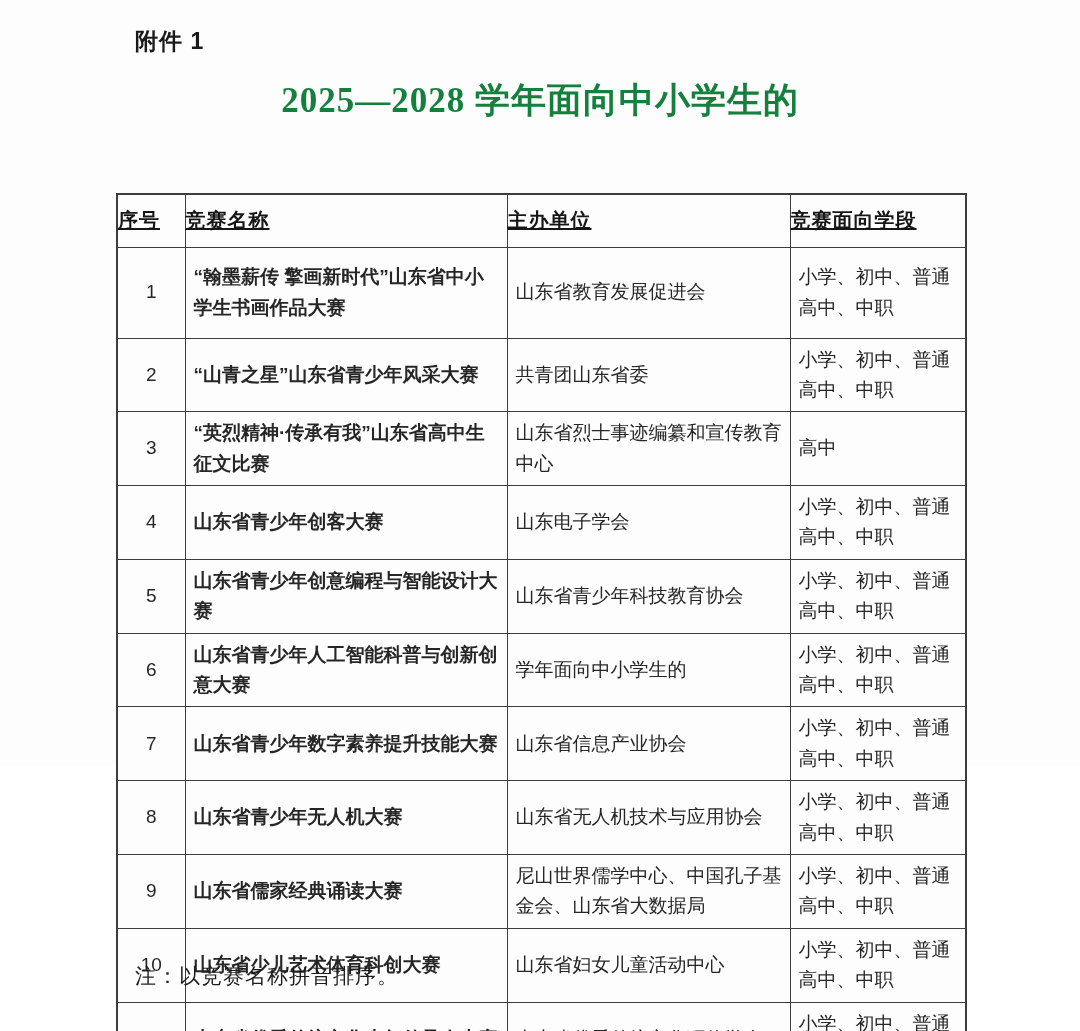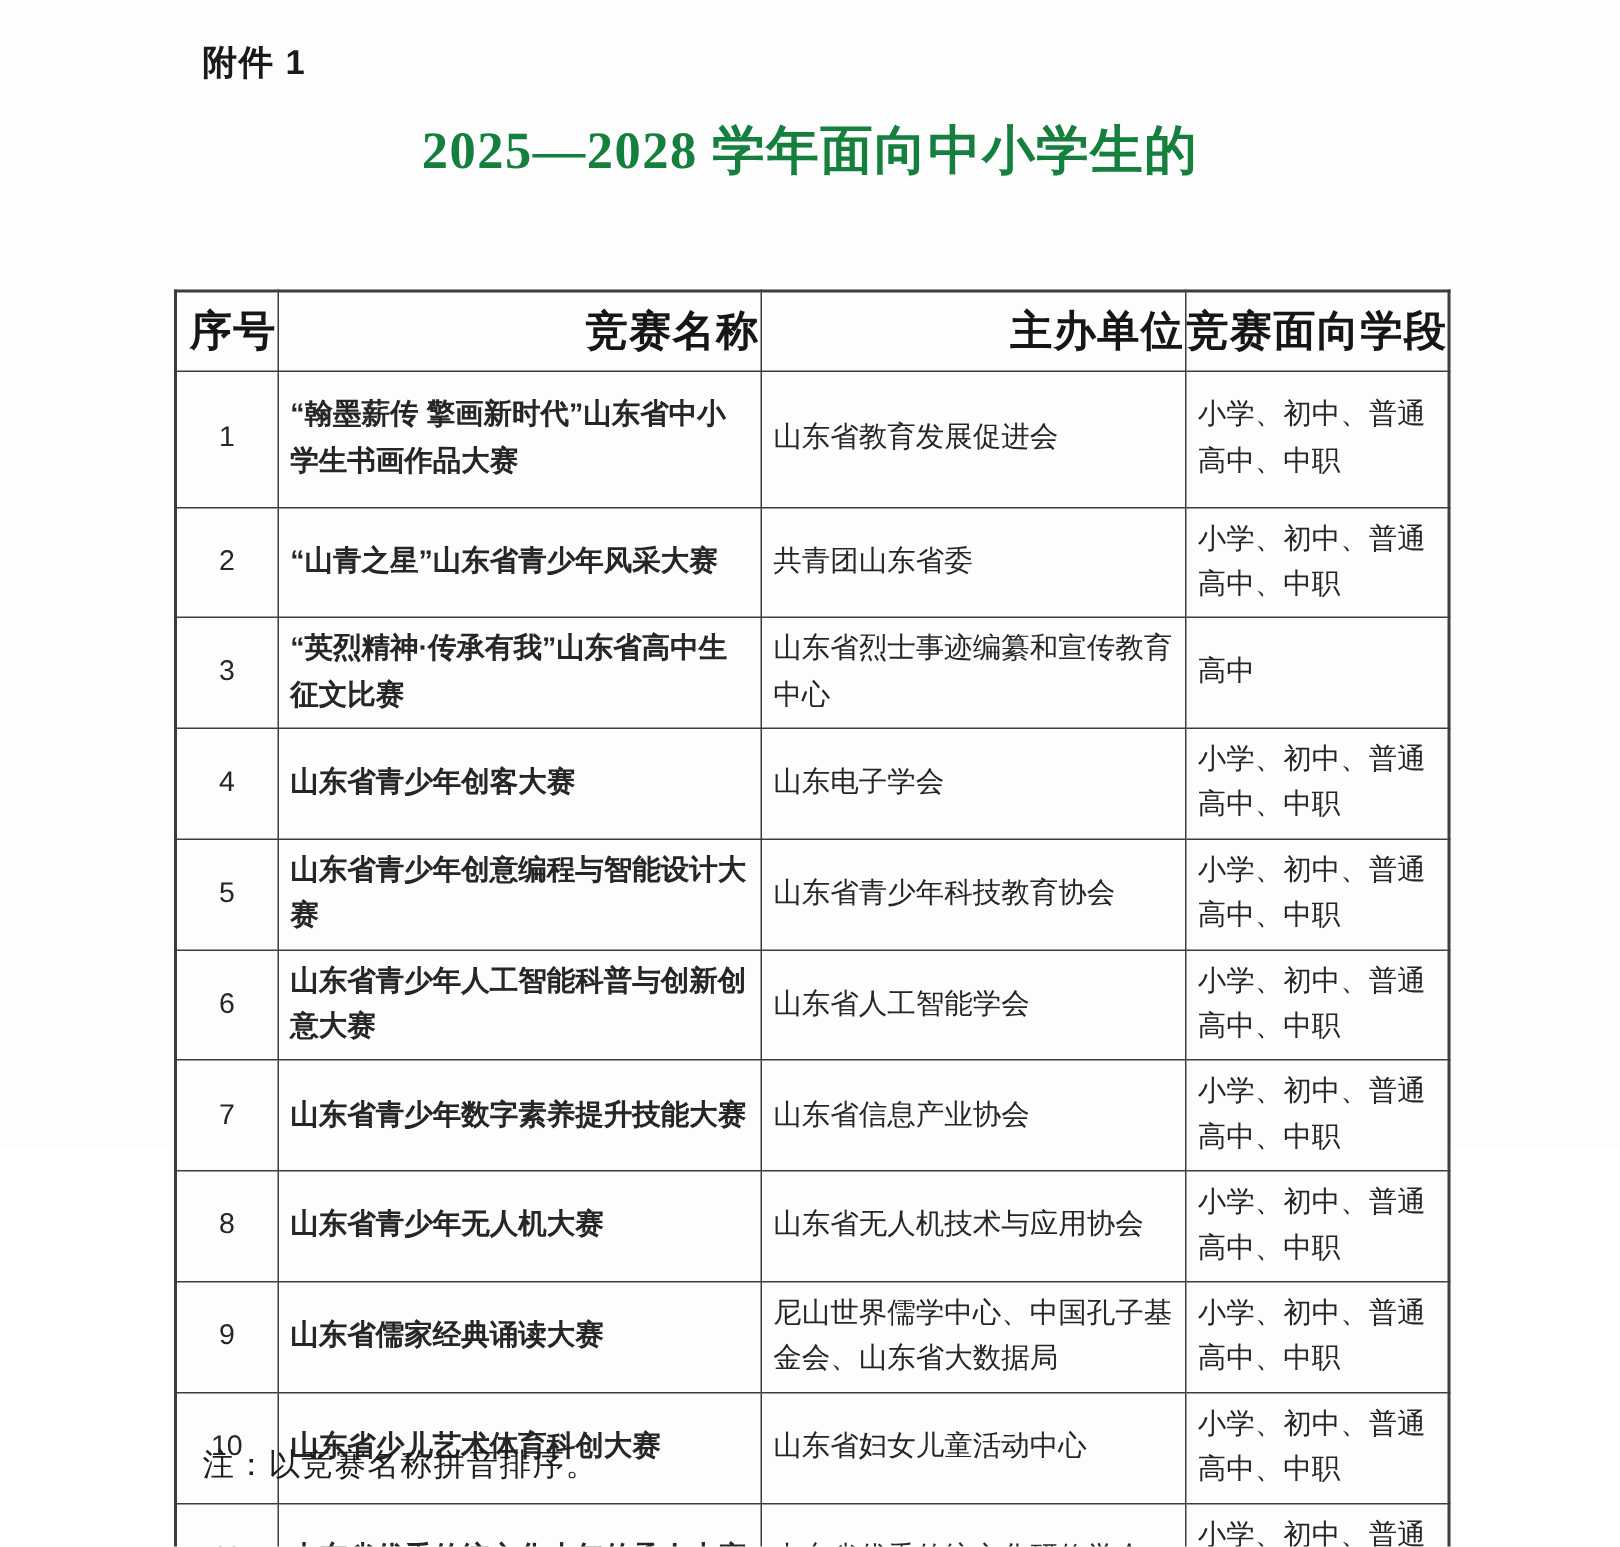--- a/index.html
+++ b/index.html
@@ -43,25 +43,26 @@
     table-layout: fixed;
     border: 2px solid #3d3d3d;
     background: #fdfdfd;
   }
   .comp th, .comp td {
     border: 1px solid #3d3d3d;
     vertical-align: middle;
   }
   .comp thead tr { height: 53px; }
   .comp th {
-    font-size: 28px;
+    font-size: 20px;
     font-weight: 700;
-    text-align: right;
+    text-align: left;
     color: #161616;
     letter-spacing: 1px;
+    text-decoration: underline;
   }
   .comp tbody tr { height: 63px; }
   .comp tbody tr.tall { height: 91px; }
   .comp td {
     font-size: 19px;
     color: #262626;
     line-height: 1.6;
     padding: 6px 8px;
   }
   .c-no   { text-align: center; }
@@ -127,21 +128,21 @@
       </tr>
       <tr>
         <td class="c-no">5</td>
         <td class="c-name">山东省青少年创意编程与智能设计大赛</td>
         <td class="c-org">山东省青少年科技教育协会</td>
         <td class="c-level">小学、初中、普通高中、中职</td>
       </tr>
       <tr>
         <td class="c-no">6</td>
         <td class="c-name">山东省青少年人工智能科普与创新创意大赛</td>
-        <td class="c-org">山东省人工智能学会</td>
+        <td class="c-org">学年面向中小学生的</td>
         <td class="c-level">小学、初中、普通高中、中职</td>
       </tr>
       <tr>
         <td class="c-no">7</td>
         <td class="c-name">山东省青少年数字素养提升技能大赛</td>
         <td class="c-org">山东省信息产业协会</td>
         <td class="c-level">小学、初中、普通高中、中职</td>
       </tr>
       <tr>
         <td class="c-no">8</td>

